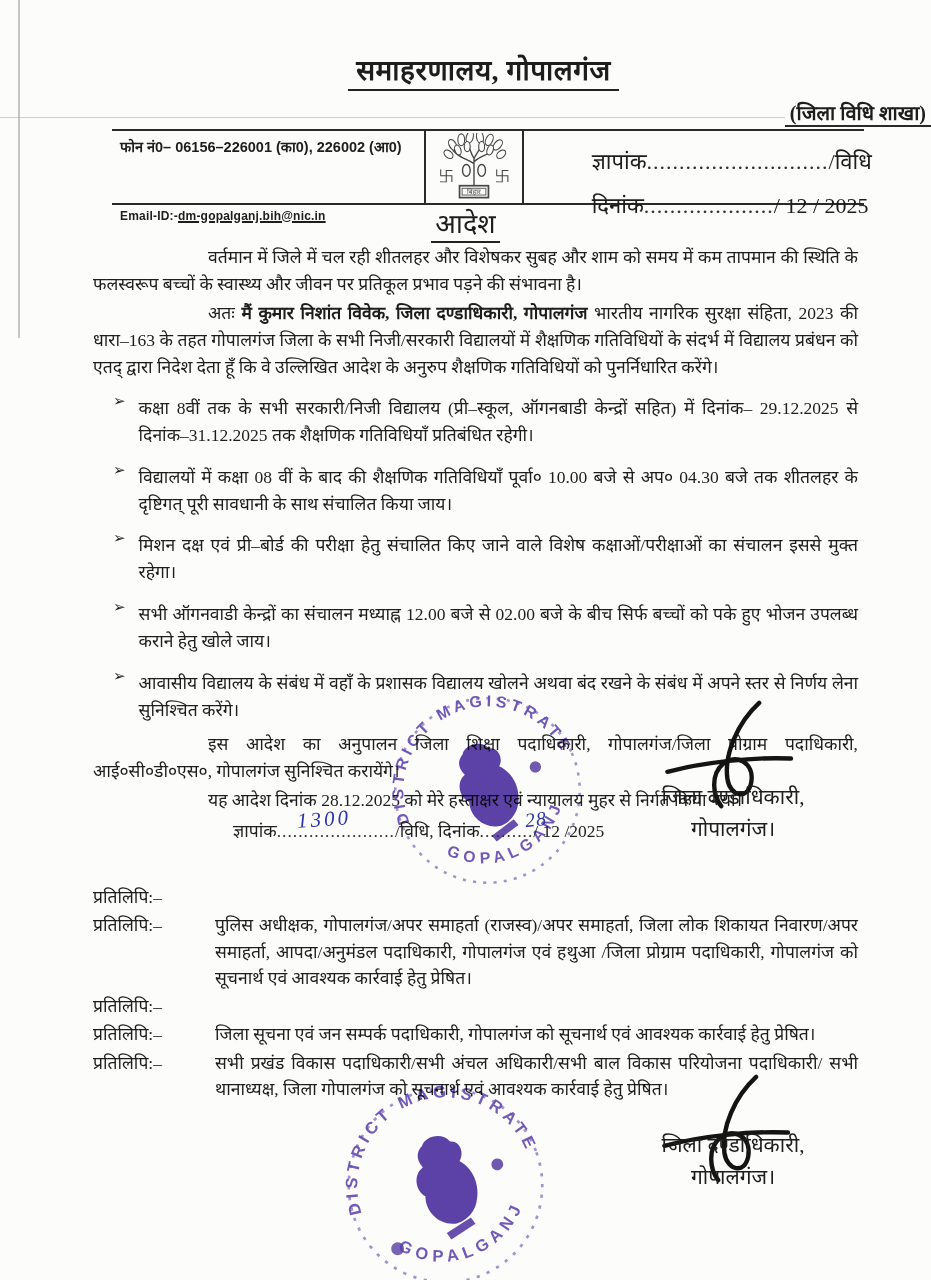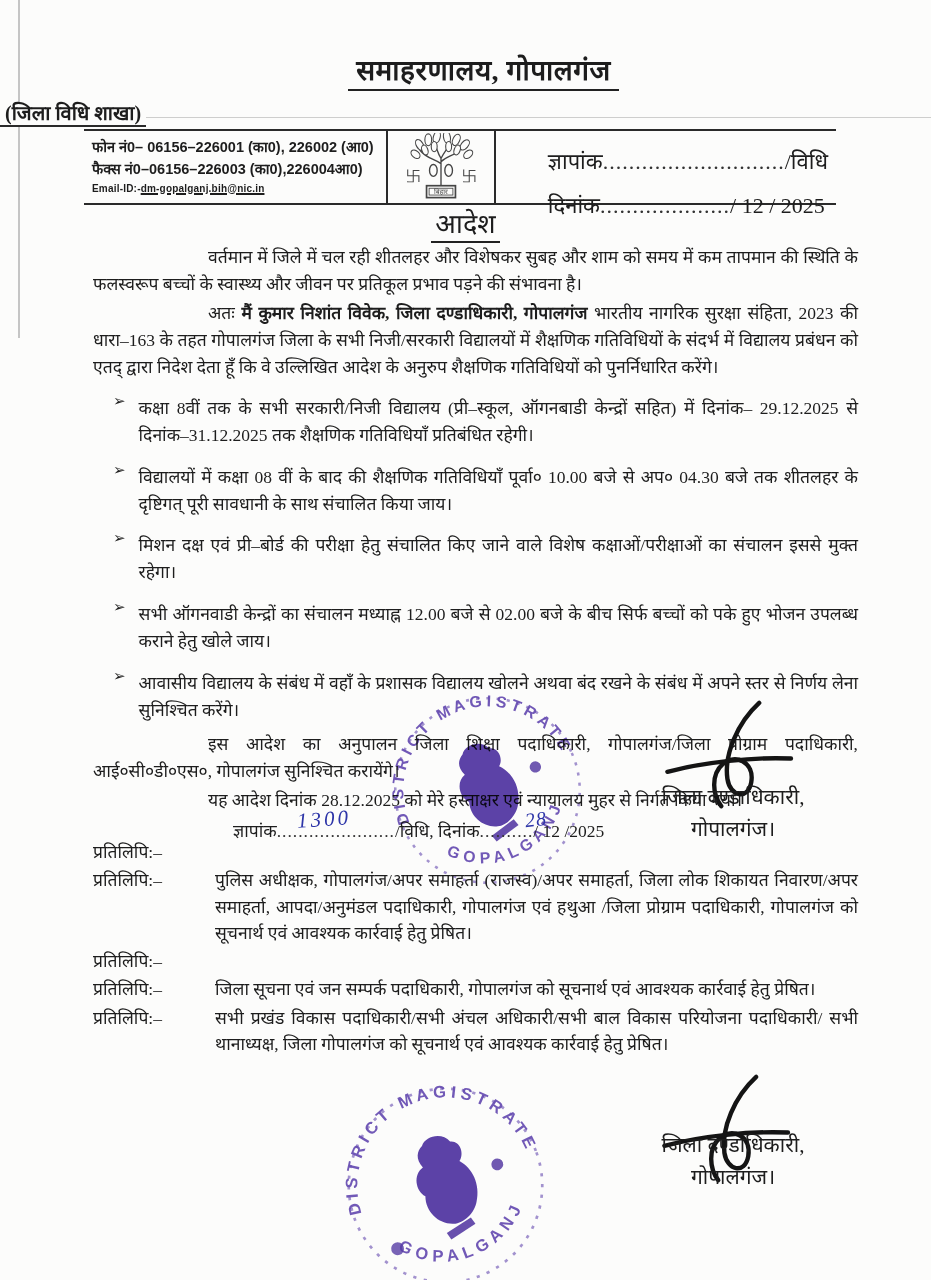--- a/index.html
+++ b/index.html
@@ -4,27 +4,27 @@
 <style>
   html,body{margin:0;padding:0;background:#e9e9e9;}
   .page{position:relative;width:931px;height:1280px;margin:0 auto;background:#fcfcfb;
         font-family:"Liberation Serif",serif;color:#1d1d1d;overflow:hidden;}
   
   .scan-edge-left{position:absolute;left:18px;top:0;width:2px;height:338px;background:#b3b3b3;opacity:.75;}
   .rule-faint{position:absolute;left:0;top:117px;width:931px;height:1px;background:#a8a8a8;opacity:.55;}
   
   .org-title{position:absolute;top:50px;left:0;width:100%;text-align:center;font-size:28px;font-weight:bold;letter-spacing:.5px;}
   .org-title span{border-bottom:2px solid #222;padding:0 8px 3px;margin-left:36px;}
-  .branch{position:absolute;top:99px;left:0;width:100%;text-align:left;font-size:20px;font-weight:bold;}
+  .branch{position:absolute;top:99px;left:0;width:100%;text-align:right;font-size:20px;font-weight:bold;}
   .branch span{background:#fcfcfb;border-bottom:2px solid #2a2a2a;padding:0 5px 1px;}
-  .hbox{position:absolute;left:84px;top:129px;width:752px;height:72px;
-        border-top:2px solid #2a2a2a;border-bottom:2px solid #2a2a2a;display:flex;}
+  .hbox{position:absolute;left:112px;top:129px;width:752px;height:72px;
+        border-top:2px solid #2a2a2a;border-bottom:2px solid #2a2a2a;display:flex;gap:16px;}
   .hbox-left{width:322px;padding:6px 6px 0 8px;font-family:"Liberation Sans",sans-serif;
              font-size:14.5px;font-weight:bold;line-height:1.5;white-space:nowrap;}
-  .hbox-left .email-row{font-size:10px;letter-spacing:.2px;}
+  .hbox-left .email-row{font-size:12px;letter-spacing:.2px;margin-top:48px;}
   .hbox-left .email-row u{text-decoration-thickness:1.5px;}
   .hbox-logo{width:118px;border-left:2px solid #2a2a2a;border-right:2px solid #2a2a2a;
              display:flex;align-items:center;justify-content:center;}
   .hbox-right{flex:1;padding:9px 8px 0 52px;font-size:22px;line-height:2.0;white-space:nowrap;}
   .dots{letter-spacing:1px;color:#333;}
   
   .order-title{position:absolute;top:204px;left:0;width:100%;text-align:center;font-size:27px;font-weight:normal;}
   .order-title span{border-bottom:2.5px solid #222;padding:0 4px 2px;}
   .body{position:absolute;left:93px;top:244px;width:765px;font-size:17.5px;line-height:1.54;text-align:justify;}
   .body p{margin:0 0 2px 0;text-indent:115px;}
@@ -41,42 +41,41 @@
   .sig2{left:645px;top:1070px;}
   .sigblock{position:absolute;width:190px;text-align:center;font-size:21px;line-height:1.5;}
   .sigblock1{left:638px;top:782px;}
   .sigblock2{left:638px;top:1130px;}
   
   .memo2{position:absolute;left:233px;top:818px;font-size:17.5px;white-space:nowrap;}
   .hand{position:absolute;font-family:cursive;color:#2d35a8;font-style:italic;}
   .hand-no{left:64px;top:-11px;font-size:21px;letter-spacing:3px;transform:rotate(-4deg);}
   .hand-day{left:292px;top:-10px;font-size:20px;letter-spacing:1px;transform:rotate(-7deg);}
   
-  .copies{position:absolute;left:93px;top:839px;width:765px;font-size:17.5px;line-height:1.5;}
+  .copies{position:absolute;left:93px;top:884px;width:765px;font-size:17.5px;line-height:1.5;}
   .copy-row{display:grid;grid-template-columns:122px 1fr;margin-bottom:2px;}
   .copy-label{white-space:nowrap;}
   .copy-text{text-align:justify;}
   
   .emblem-caption{font-size:8px;}
 </style>
 </head>
 <body>
 
 <div class="page">
 
   <div class="scan-edge-left"></div>
   <div class="rule-faint"></div>
 
   <div class="org-title"><span>समाहरणालय, गोपालगंज</span></div>
   <div class="branch"><span>(जिला विधि शाखा)</span></div>
 
   <div class="hbox">
     <div class="hbox-left">
       <div>फोन नं0– 06156–226001 (का0), 226002 (आ0)</div>
-      <div>फैक्स नं0–06156–226003 (का0),226004आ0)</div>
       <div class="email-row"><span>Email-ID:-</span><u>dm-gopalganj.bih@nic.in</u></div>
     </div>
     <div class="hbox-logo">
       <svg width="96" height="68" viewBox="0 0 110 80">
         <g stroke="#454545" stroke-width="1.6" fill="none">
           <path d="M55,62 L55,28 M55,36 C46,30 38,30 30,20 M55,34 C62,26 72,28 80,16 M55,30 C50,22 50,16 46,10 M55,30 C60,20 64,18 66,10"></path>
         </g>
         <g fill="#fcfcfb" stroke="#454545" stroke-width="1.3">
           <ellipse cx="30" cy="14" rx="4" ry="7" transform="rotate(-30 30 14)"></ellipse>
             <ellipse cx="40" cy="8" rx="4" ry="7"></ellipse>

